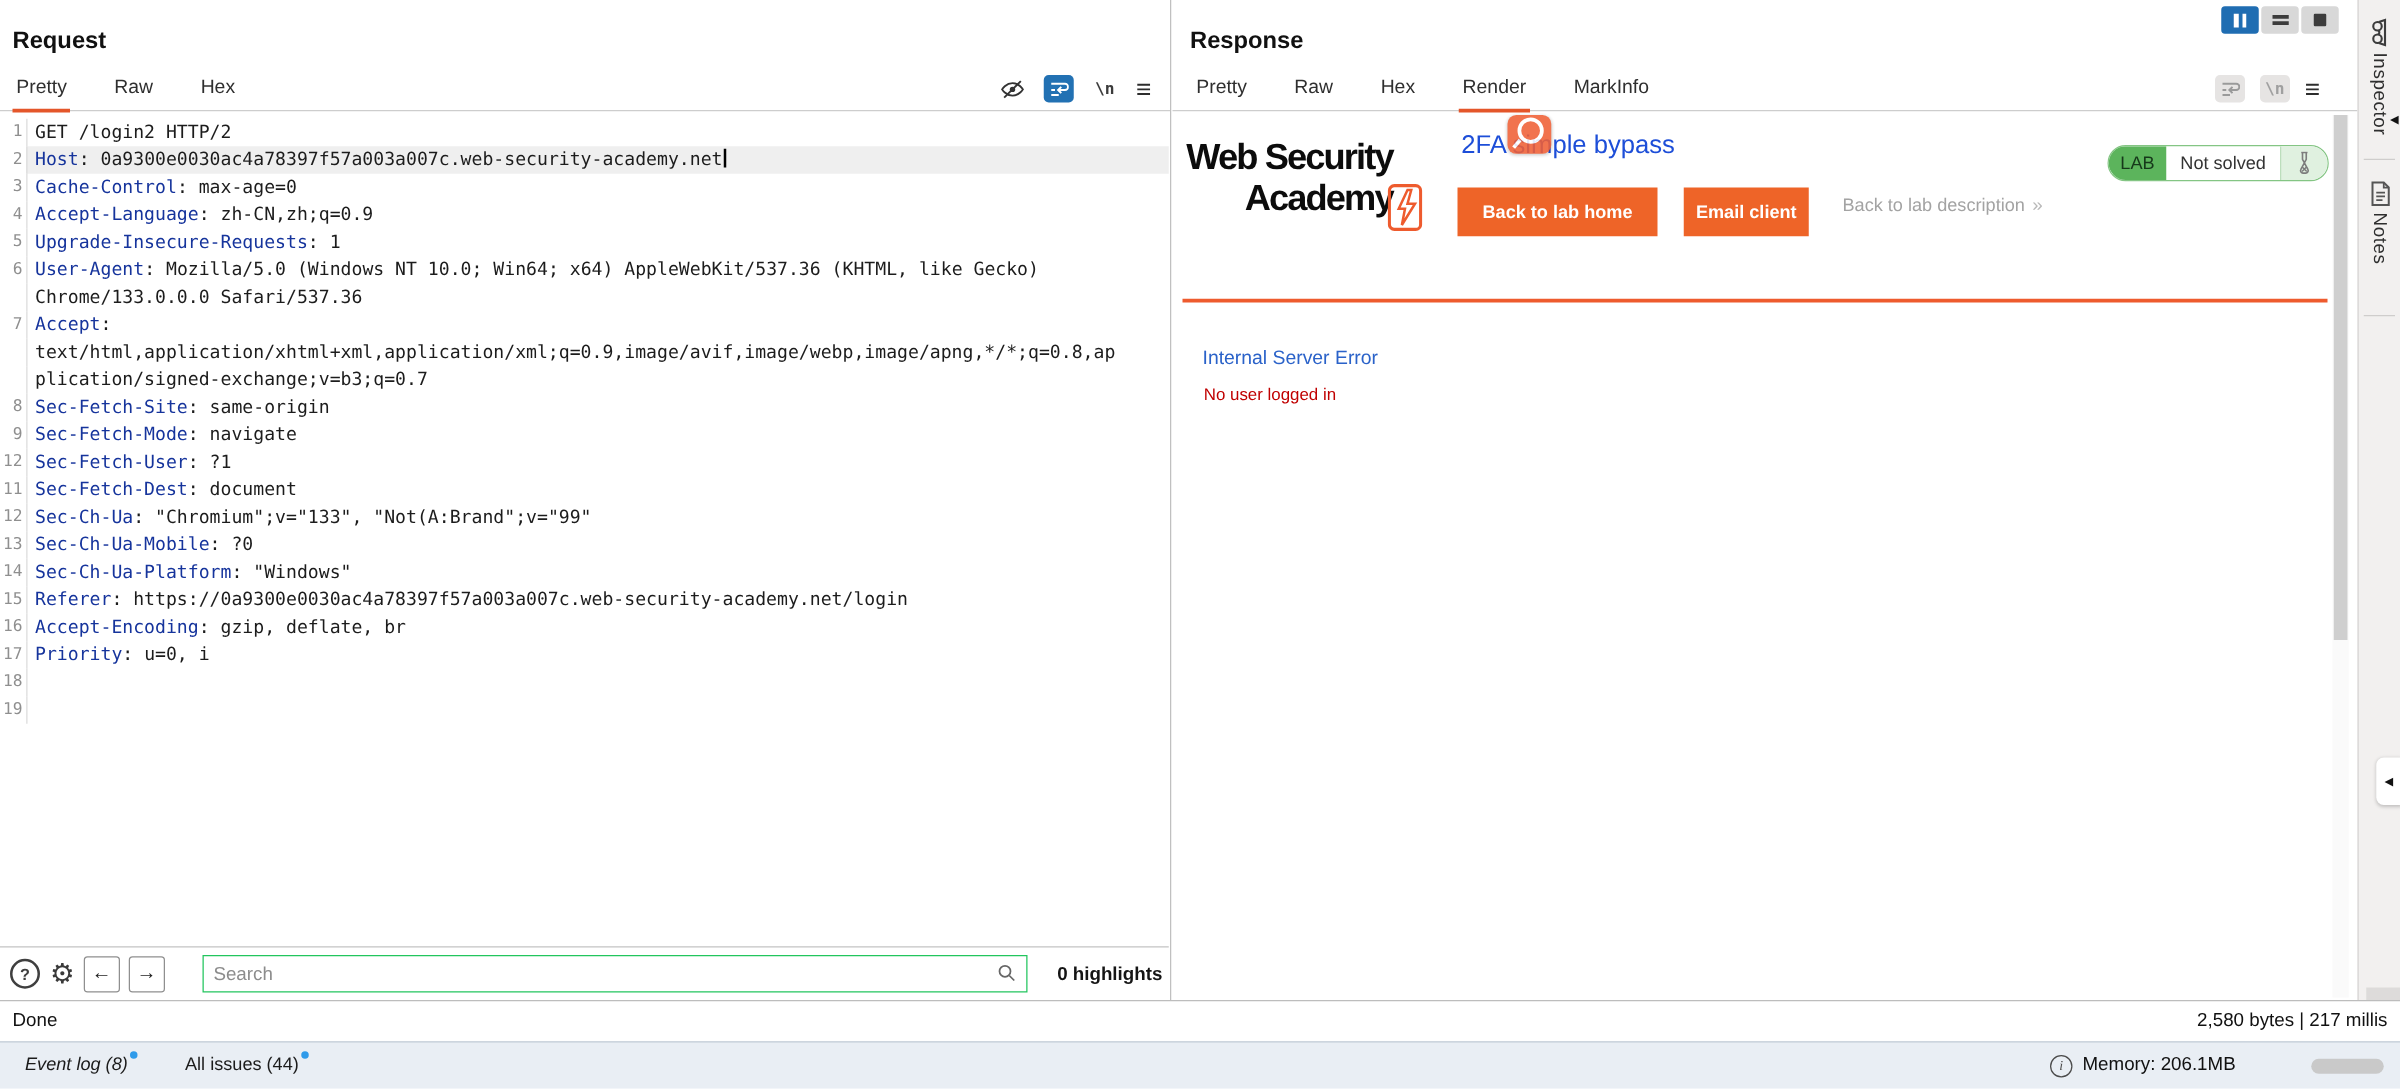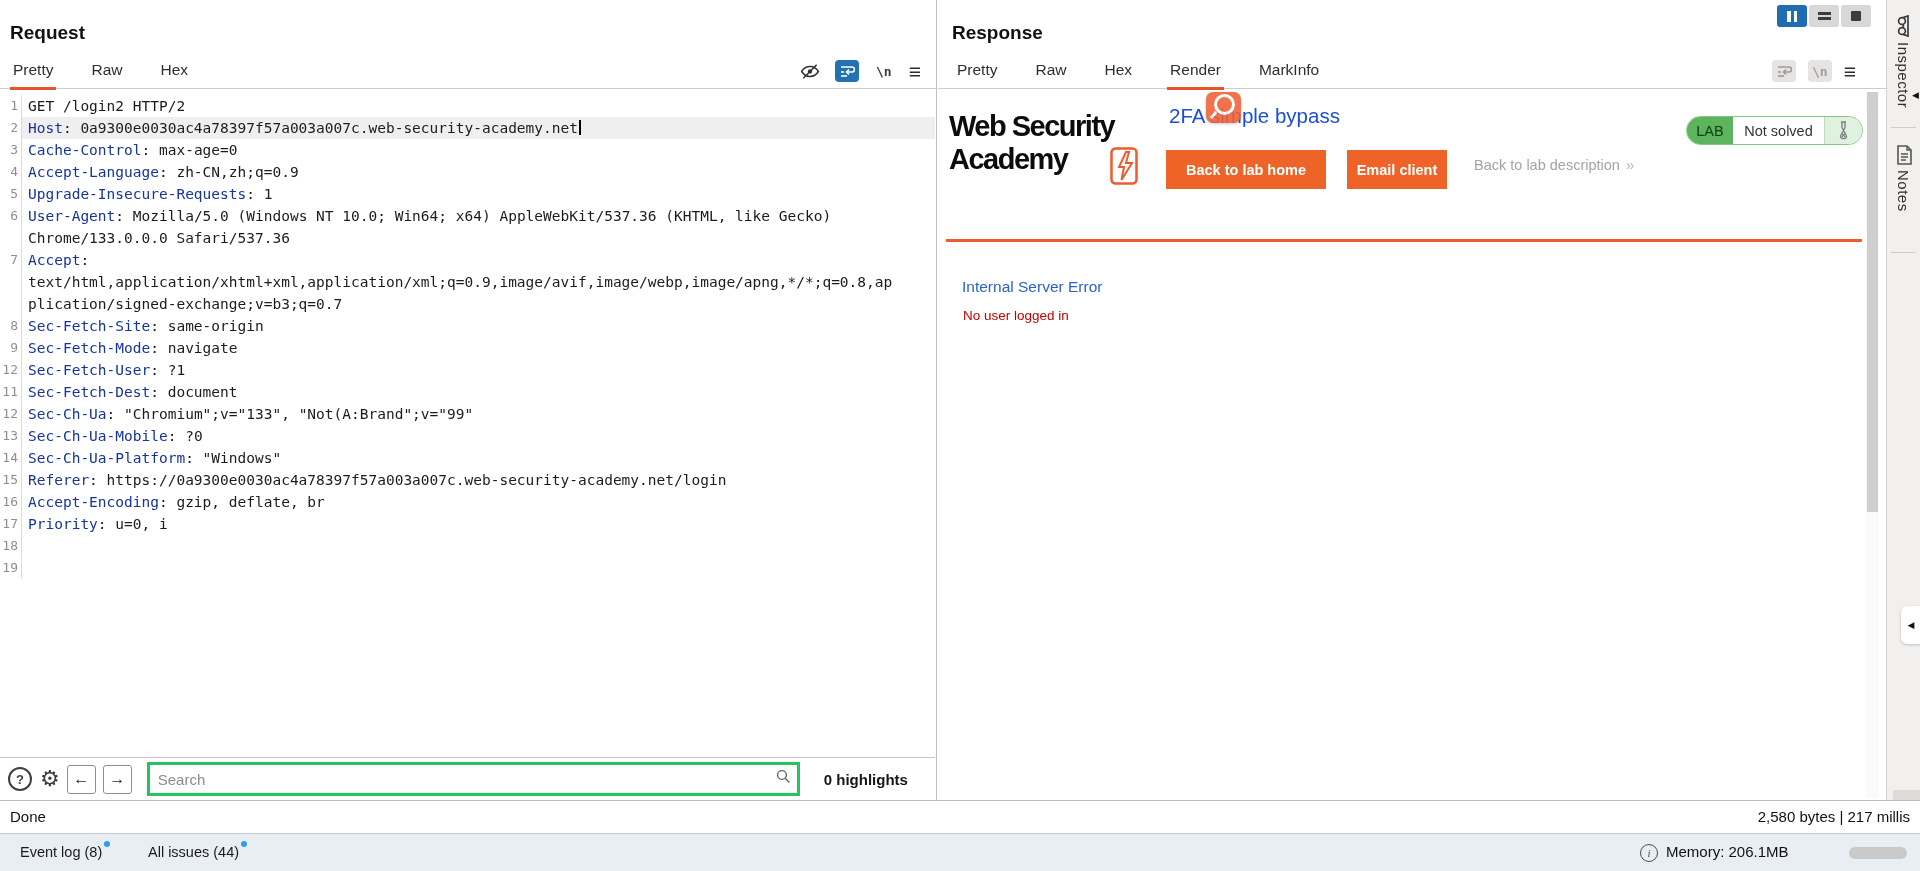--- a/index.html
+++ b/index.html
@@ -35,21 +35,21 @@
   .h{color:#16349c;}
   .v{color:#1c1c1c;}
   .caret{display:inline-block;width:2px;height:15px;background:#000;margin-left:1px;vertical-align:-2px;}
 
   
   .search-bar{position:absolute;left:0;right:1px;top:757px;height:43px;border-top:1px solid #c3c3c3;display:flex;align-items:center;padding-left:8px;box-sizing:border-box;background:#fff;}
   .help-circle{width:20px;height:20px;border:2px solid #3f3f3f;border-radius:50%;display:flex;align-items:center;justify-content:center;font-size:13px;font-weight:bold;color:#3f3f3f;}
   .gear{font-size:22px;color:#3a3a3a;margin-left:8px;line-height:1;}
   .nav-btn{width:27px;height:27px;border:1px solid #8f8f8f;border-radius:3px;display:flex;align-items:center;justify-content:center;font-size:16px;color:#222;margin-left:7px;background:#fff;}
   .search-wrap{position:relative;margin-left:15px;}
-  .search-input{width:618px;height:28px;border:3px solid #22c55e;font-size:15px;padding:0 21px 0 8px;color:#222;box-sizing:content-box;font-family:"Liberation Sans",sans-serif;}
+  .search-input{width:618px;height:28px;border:1px solid #22c55e;font-size:15px;padding:0 32px 0 8px;color:#222;box-sizing:content-box;font-family:"Liberation Sans",sans-serif;margin-left:15px;}
   .search-input::placeholder{color:#8c8c8c;}
   .search-mag{position:absolute;right:9px;top:7px;}
   .highlights{margin-left:24px;font-size:15px;color:#151515;font-weight:bold;}
 
   
   .status-row{position:absolute;left:0;top:800px;width:1920px;height:33px;background:#fff;border-top:1px solid #bdbdbd;box-sizing:border-box;}
   .status-left{position:absolute;left:10px;top:7px;font-size:15px;color:#111;}
   .status-right{position:absolute;right:10px;top:7px;font-size:15px;color:#111;}
   .bottom-bar{position:absolute;left:0;top:833px;width:1920px;height:38px;background:#e9eef4;border-top:1px solid #c2ccd6;box-sizing:border-box;}
   .bb-item{position:absolute;top:10px;font-size:14.5px;color:#1b1b1b;}
@@ -62,21 +62,21 @@
   .win-btns{position:absolute;left:1777px;top:5px;display:flex;gap:2px;}
   .win-btn{width:30px;height:22px;border-radius:3px;background:#d8d8d8;display:flex;align-items:center;justify-content:center;}
   .win-btn.blue{background:#1f6db2;}
   .pause-bars{display:flex;gap:3px;}
   .pause-bars i{display:block;width:3.5px;height:11px;background:#fff;}
   .hbars i{display:block;width:13px;height:3px;background:#3c3c3c;margin:2px 0;}
   .sq{width:10px;height:10px;background:#3c3c3c;border-radius:1px;}
 
   
   .render{position:absolute;left:0;top:90px;right:20px;bottom:0;}
-  .logo{position:absolute;left:11px;top:20px;font-weight:800;font-size:29px;line-height:33px;letter-spacing:-1.5px;color:#0c0c0c;}
+  .logo{position:absolute;left:11px;top:20px;font-weight:800;font-size:29px;line-height:33px;letter-spacing:-1.5px;color:#0c0c0c;text-align:right;}
   .bolt-box{position:absolute;left:172px;top:57px;}
   .lab-title{position:absolute;left:231px;top:14px;font-size:20.5px;color:#1d4ed8;}
   .overlay-mag{position:absolute;left:268px;top:2px;width:35px;height:31px;background:#f06036;border-radius:7px;opacity:.88;box-shadow:0 1px 3px rgba(0,0,0,.25);}
   .overlay-mag .ring{position:absolute;left:8px;top:2px;width:15px;height:15px;border:3px solid #fff;border-radius:50%;}
   .overlay-mag .stem{position:absolute;left:6px;top:19px;width:3px;height:8px;background:#fff;transform:rotate(40deg);}
   .lab-btn{position:absolute;top:60px;height:39px;background:#ee6428;color:#fff;font-weight:bold;font-size:14.5px;border:none;display:flex;align-items:center;justify-content:center;cursor:pointer;font-family:"Liberation Sans",sans-serif;}
   .desc-link{position:absolute;left:536px;top:66px;font-size:14.5px;color:#a3a3a3;}
   .desc-chev{color:#b9b9b9;font-size:15px;margin-left:6px;}
   .lab-badge{position:absolute;left:748px;top:26px;width:177px;height:29px;border:1px solid #84c584;border-radius:15px;display:flex;overflow:hidden;box-sizing:border-box;background:#fff;}
   .lab-badge .lab-l{background:#5cb45c;color:#16381a;font-weight:normal;font-size:14.5px;display:flex;align-items:center;justify-content:center;width:46px;}
@@ -287,18 +287,18 @@
   <div class="strip-collapse">◀</div>
   <div class="strip-footer"></div>
 </div>
 
 <div class="status-row">
   <span class="status-left">Done</span>
   <span class="status-right">2,580 bytes | 217 millis</span>
 </div>
 
 <div class="bottom-bar">
-  <span class="bb-item" style="left:20px;"><span>Event log (8)</span><span class="dot"></span></span>
+  <span class="bb-item" style="left:20px;font-style:italic;"><span>Event log (8)</span><span class="dot"></span></span>
   <span class="bb-item" style="left:148px;"><span>All issues (44)</span><span class="dot"></span></span>
   <span class="info-circle">i</span>
   <span class="bb-memory">Memory: 206.1MB</span>
   <span class="mem-pill"></span>
 </div>
 
 </body></html>

